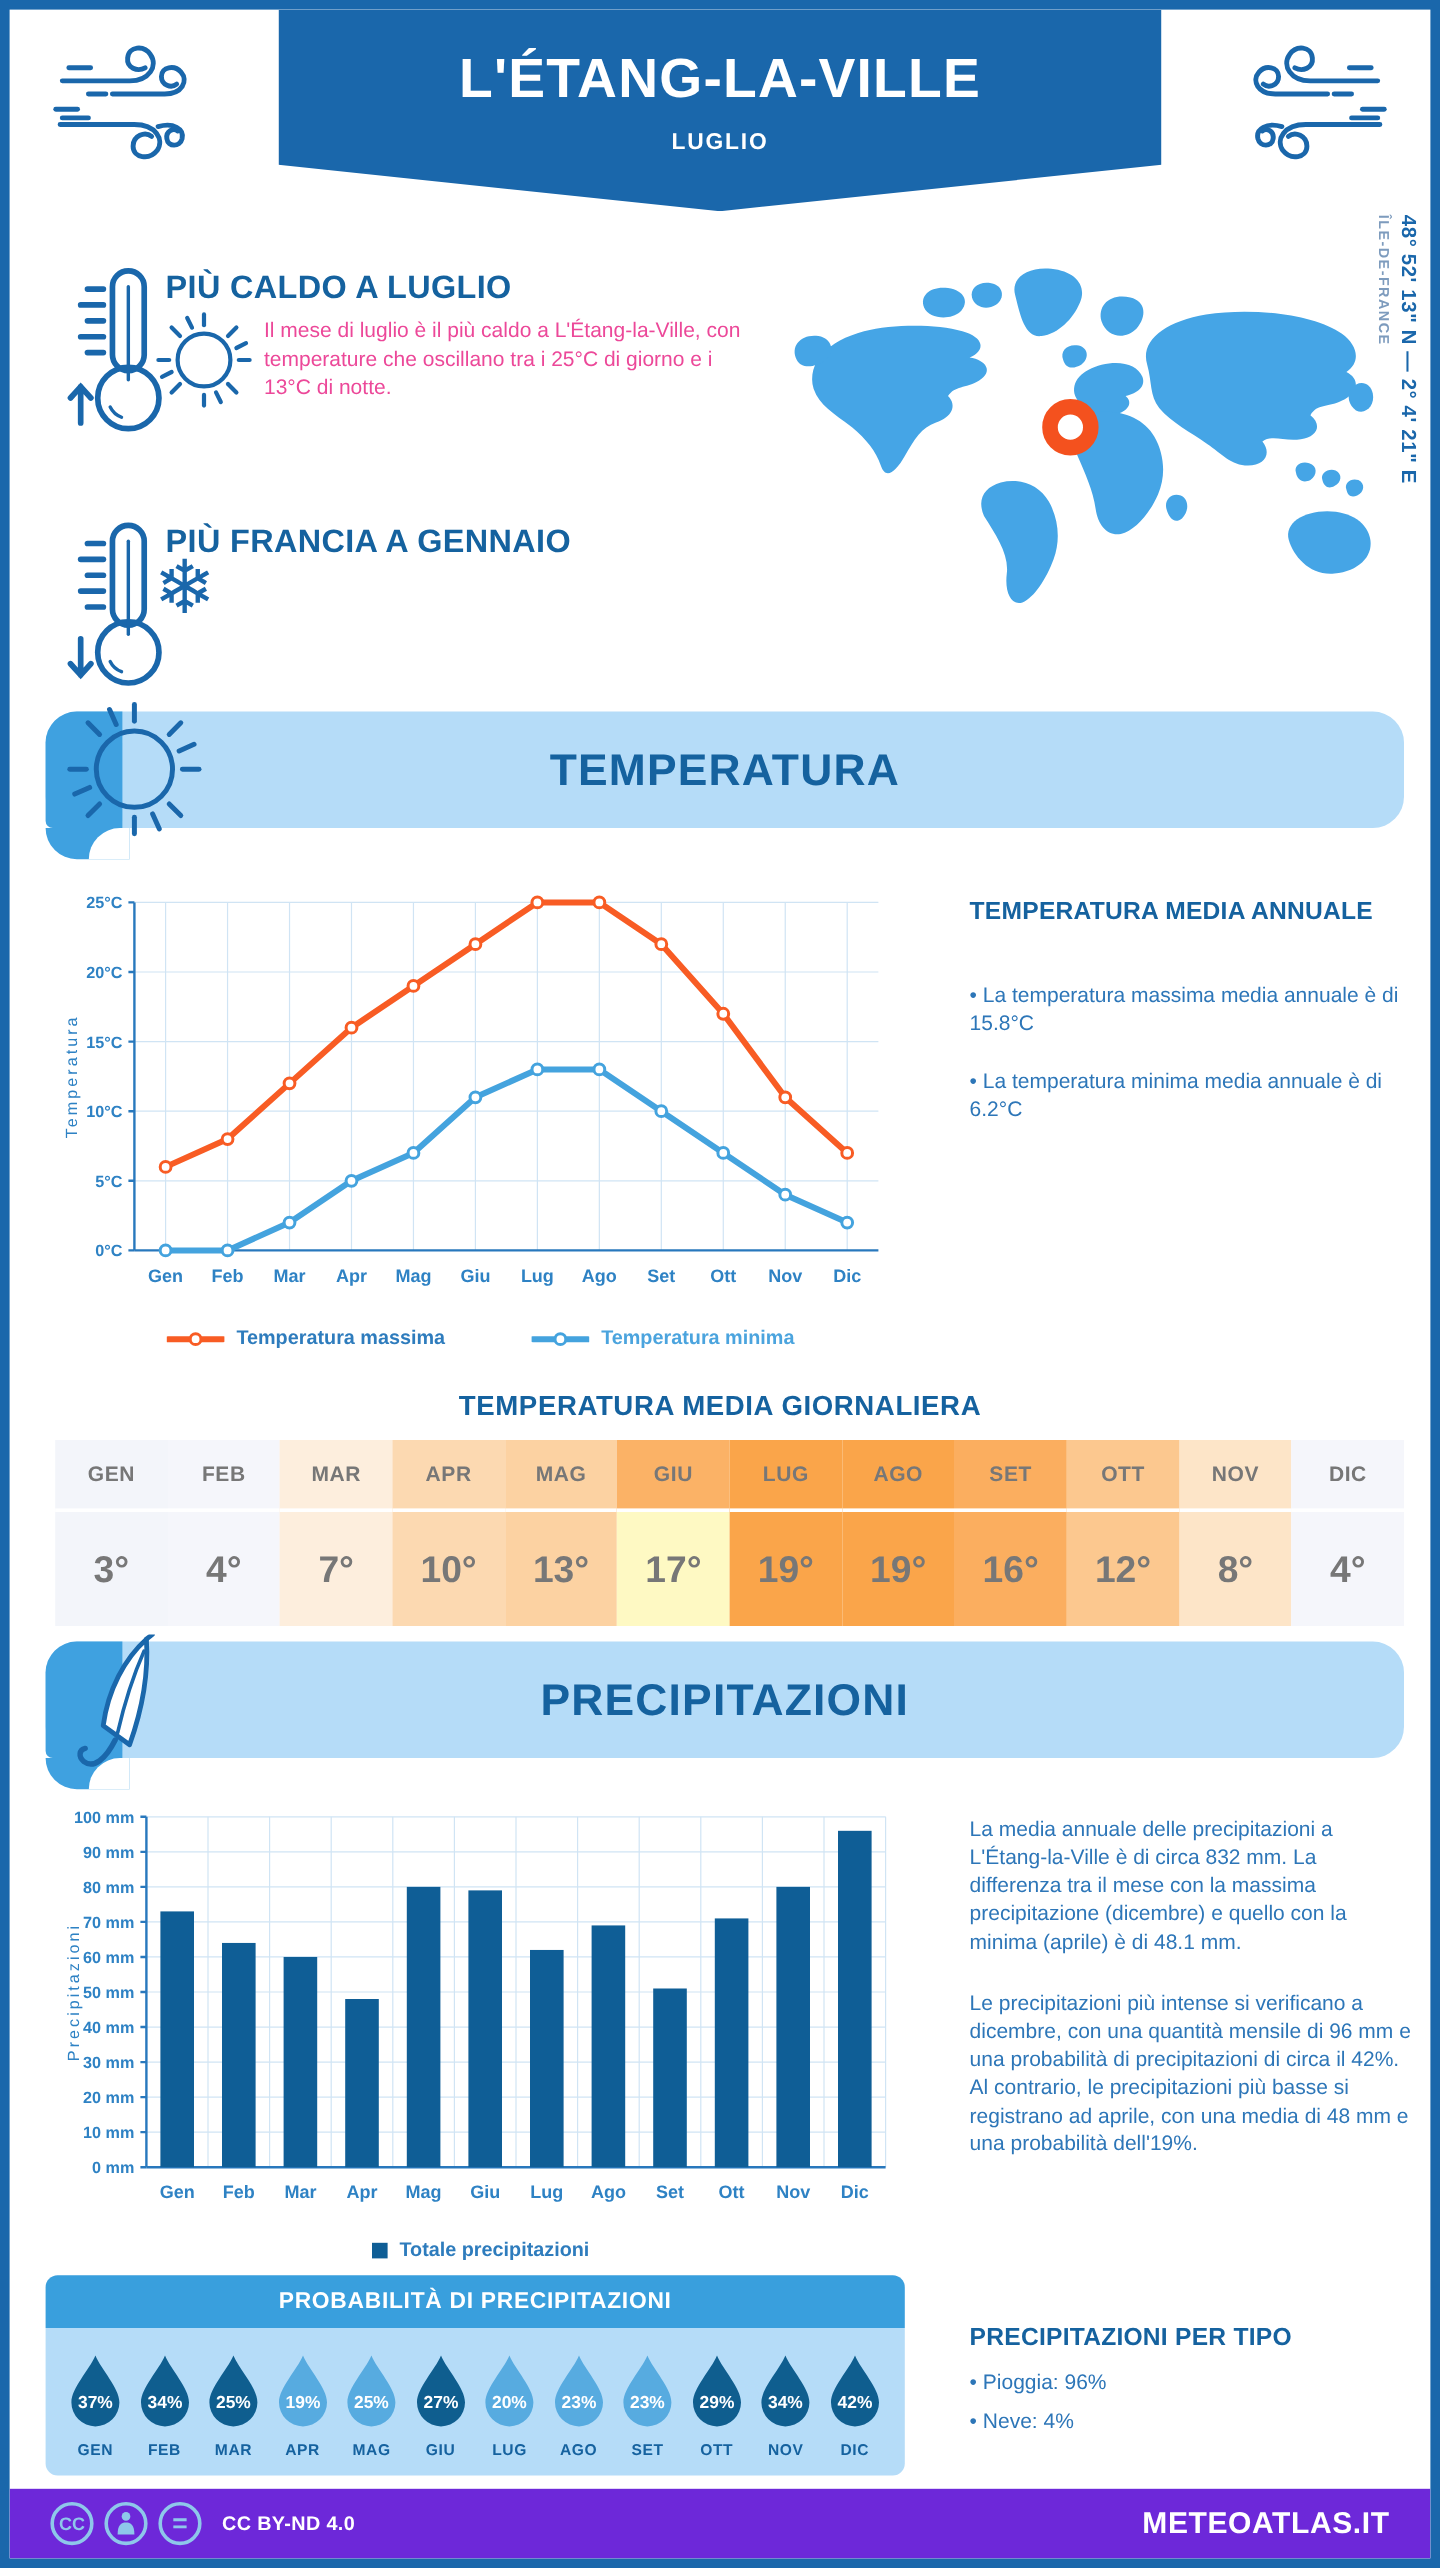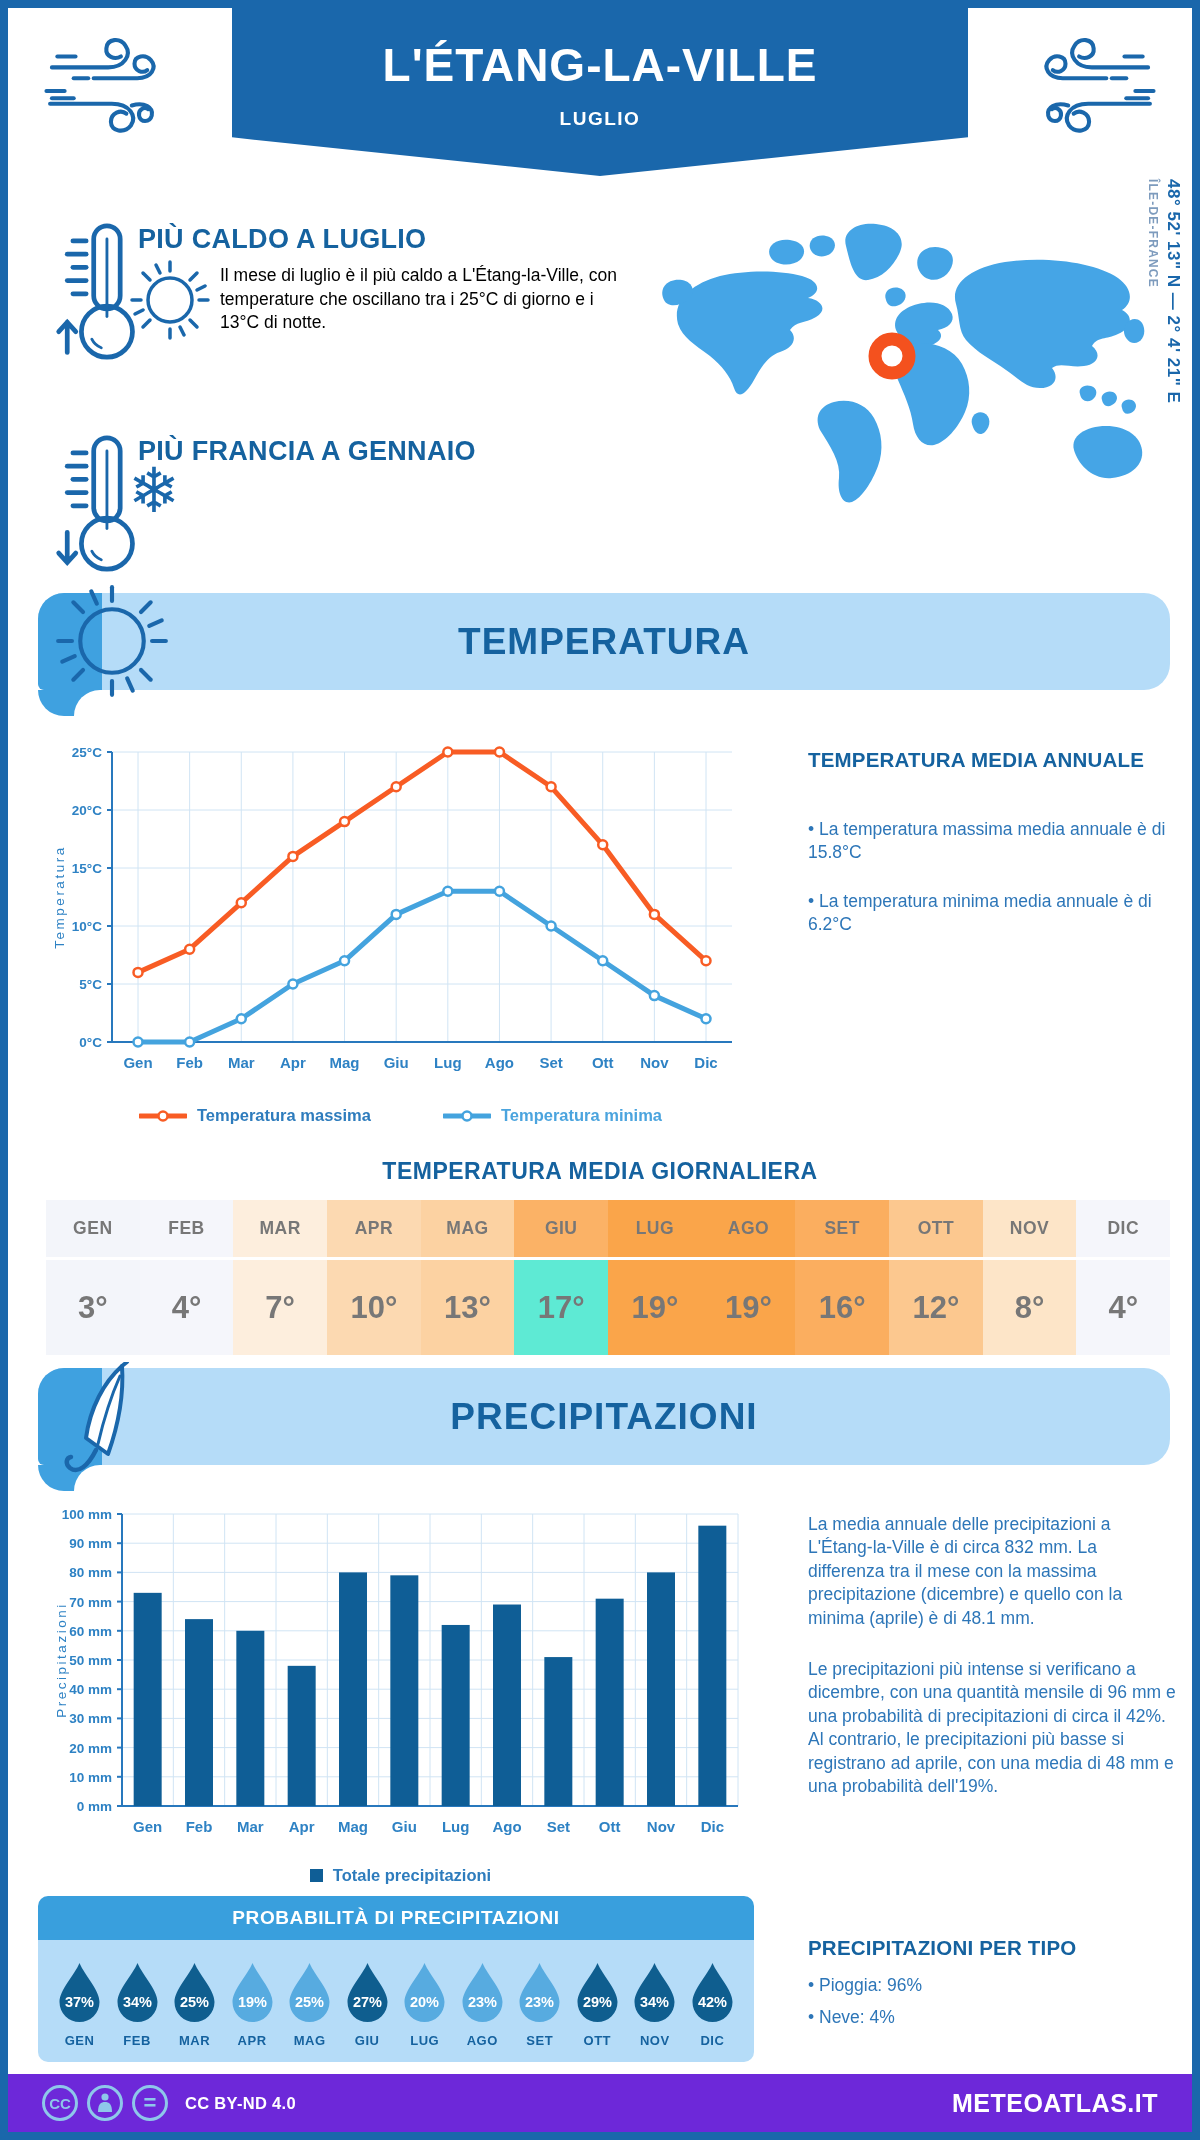--- a/index.html
+++ b/index.html
@@ -18,21 +18,21 @@
   }
   #header-banner h1{ margin-top:30px; font-size:46px; font-weight:800; letter-spacing:1px; }
   #header-banner .subtitle{ margin-top:16px; font-size:19px; font-weight:600; letter-spacing:1.5px; }
   .wind-icon{ top:14px; width:168px; height:118px; }
   #wind-left{ left:18px; }
   #wind-right{ right:18px; transform:scaleX(-1); }
   .wind-icon path{ stroke:#1a67ab; stroke-width:4.5; fill:none; stroke-linecap:round; }
 
   
   .hl-head{ font-size:27px; font-weight:800; color:#15629f; letter-spacing:.3px; }
-  .hl-text{ font-size:17.5px; line-height:1.35; color:#000000; }
+  .hl-text{ font-size:17.5px; line-height:1.35; color:#ec4899; }
   .thermo path, .thermo line, .thermo rect, .thermo circle{ stroke:#1a67ab; fill:none; stroke-linecap:round; }
   .sun-small circle, .sun-small line{ stroke:#1a67ab; fill:none; stroke-linecap:round; }
   .flake{ font-size:62px; color:#1a67ab; line-height:1; }
 
   
   #map-svg path{ fill:#45a5e6; }
   #coords-block{ left:982px; top:318px; width:340px; height:46px; transform:rotate(90deg); }
   #coords-line{ font-size:17px; font-weight:800; color:#1a67ab; letter-spacing:.5px; white-space:nowrap; }
   #region-line{ margin-top:3px; font-size:12px; font-weight:600; color:#7d9bbd; letter-spacing:1.2px; }
 
@@ -317,21 +317,21 @@
       <div class="t-col">
         <div class="t-head" style="background: rgb(252, 217, 177);">APR</div>
         <div class="t-val" style="background: rgb(252, 217, 177);">10°</div>
       </div>
       <div class="t-col">
         <div class="t-head" style="background: rgb(252, 210, 162);">MAG</div>
         <div class="t-val" style="background: rgb(252, 210, 162);">13°</div>
       </div>
       <div class="t-col">
         <div class="t-head" style="background: rgb(251, 178, 102);">GIU</div>
-        <div class="t-val" style="background: #5eead4;">17°</div>
+        <div class="t-val" style="background: #fef9c3;">17°</div>
       </div>
       <div class="t-col">
         <div class="t-head" style="background: rgb(250, 165, 74);">LUG</div>
         <div class="t-val" style="background: rgb(250, 165, 74);">19°</div>
       </div>
       <div class="t-col">
         <div class="t-head" style="background: rgb(250, 165, 74);">AGO</div>
         <div class="t-val" style="background: rgb(250, 165, 74);">19°</div>
       </div>
       <div class="t-col">

